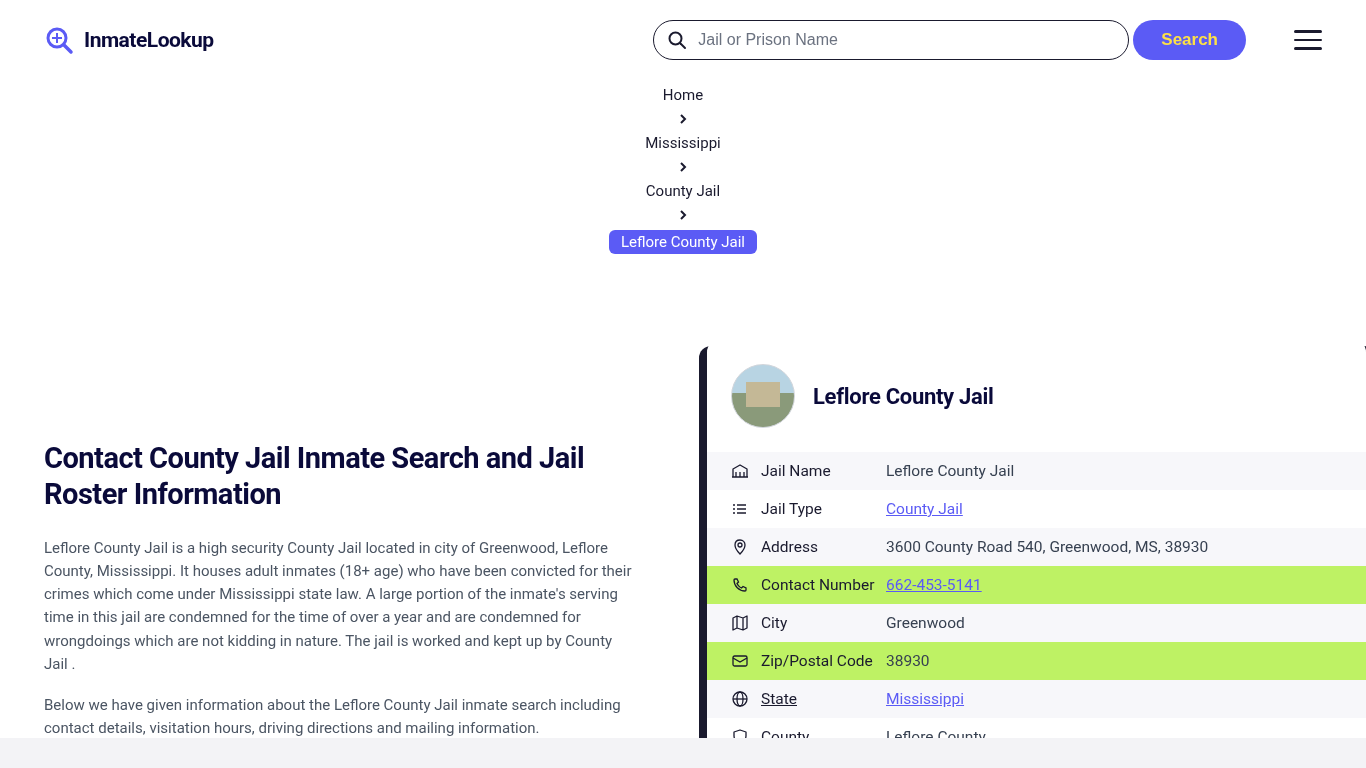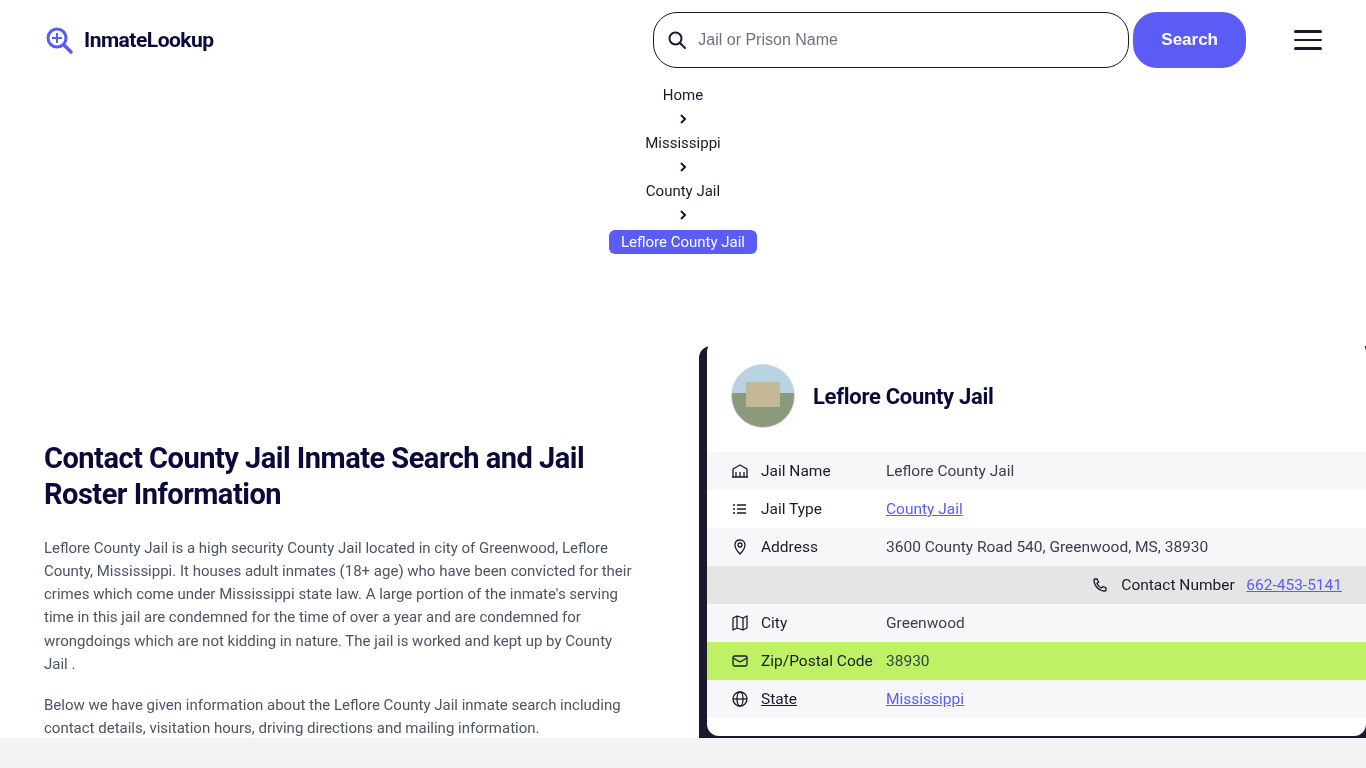--- a/index.html
+++ b/index.html
@@ -45,45 +45,45 @@
       align-items: center;
       gap: 0;
       margin-left: auto;
     }
     .search-box {
       position: relative;
       width: 476px;
     }
     .search-input {
       width: 100%;
-      height: 56px;
+      height: 40px;
       border: 1px solid #1a1a2e;
       border-radius: 24px;
       padding: 0 16px 0 44px;
       font-size: 16px;
       color: #6b7280;
       outline: none;
     }
     .search-input::placeholder {
       color: #6b7280;
     }
     .search-icon-wrap {
       position: absolute;
       left: 14px;
       top: 50%;
       transform: translateY(-50%);
       display: flex;
       align-items: center;
       justify-content: center;
     }
     .search-button {
-      height: 56px;
+      height: 40px;
       padding: 0 28px;
       background: #5b5bf5;
-      color: #ffffff;
+      color: #fde047;
       border: none;
       border-radius: 24px;
       font-size: 17px;
       font-weight: 600;
       cursor: pointer;
       margin-left: 4px;
     }
     .hamburger {
       margin-left: 48px;
       cursor: pointer;
@@ -326,21 +326,21 @@
           <div class="info-row" style="background: rgb(247, 247, 250);">
             <span class="info-icon">
               <svg width="18" height="18" viewBox="0 0 18 18">
                 <path d="M9 2 C6 2 4 4 4 7 C4 11 9 16 9 16 C9 16 14 11 14 7 C14 4 12 2 9 2 Z" stroke="#1a1a2e" stroke-width="1.3" fill="none"></path>
                 <circle cx="9" cy="7" r="2" stroke="#1a1a2e" stroke-width="1.3" fill="none"></circle>
               </svg>
             </span>
             <span class="info-label">Address</span>
             <span class="info-value">3600 County Road 540, Greenwood, MS, 38930</span>
           </div>
-          <div class="info-row" style="background: #e5e5e5; justify-content: flex-end;">
+          <div class="info-row" style="background: #bef264;">
             <span class="info-icon">
               <svg width="18" height="18" viewBox="0 0 18 18">
                 <path d="M4 3 C4 3 6 3 6 3 L7.5 6 L6 7.5 C6.5 9 9 11.5 10.5 12 L12 10.5 L15 12 C15 12 15 14 15 14 C15 14.5 14.5 15 14 15 C8 15 3 10 3 4 C3 3.5 3.5 3 4 3 Z" stroke="#1a1a2e" stroke-width="1.3" fill="none"></path>
               </svg>
             </span>
             <span class="info-label">Contact Number</span>
             <span class="info-value info-link">662-453-5141</span>
           </div>
           <div class="info-row" style="background: rgb(247, 247, 250);">
             <span class="info-icon">
@@ -364,19 +364,28 @@
           <div class="info-row" style="background: rgb(247, 247, 250); text-decoration: underline;">
             <span class="info-icon">
               <svg width="18" height="18" viewBox="0 0 18 18">
                 <circle cx="9" cy="9" r="7" stroke="#1a1a2e" stroke-width="1.3" fill="none"></circle>
                 <ellipse cx="9" cy="9" rx="3" ry="7" stroke="#1a1a2e" stroke-width="1.3" fill="none"></ellipse>
                 <line x1="2" y1="9" x2="16" y2="9" stroke="#1a1a2e" stroke-width="1.3"></line>
               </svg>
             </span>
             <span class="info-label">State</span>
             <span class="info-value info-link">Mississippi</span>
+          </div>
+          <div class="info-row" style="background: rgb(255, 255, 255);">
+            <span class="info-icon">
+              <svg width="18" height="18" viewBox="0 0 18 18">
+                <path d="M9 2 L15 4 L15 8 C15 12 12 15 9 16 C6 15 3 12 3 8 L3 4 Z" stroke="#1a1a2e" stroke-width="1.3" fill="none" stroke-linejoin="round"></path>
+              </svg>
+            </span>
+            <span class="info-label">County</span>
+            <span class="info-value">Leflore County</span>
           </div>
         </div>
     </div>
   </div>
 </div>
 
 <div class="footer-bar"></div>
 
 </body></html>

